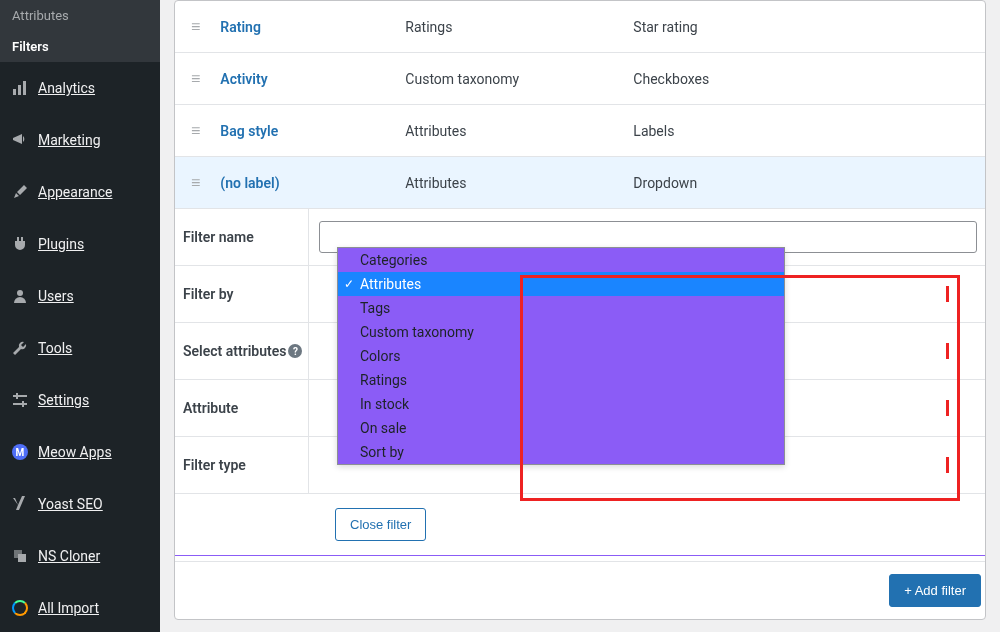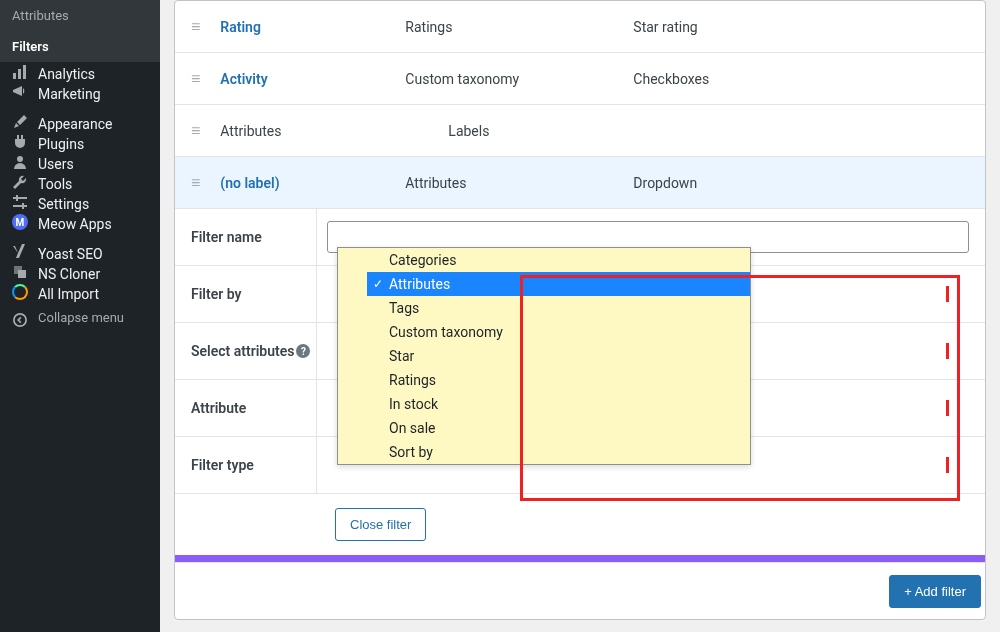--- a/index.html
+++ b/index.html
@@ -32,25 +32,26 @@
       color: #a7aaad;
       font-size: 13px;
       cursor: pointer;
     }
     .submenu-item.active {
       color: #fff;
       font-weight: 600;
     }
     .menu-item {
       display: flex;
-      align-items: flex-end;
-      padding: 0 10px;
+      align-items: center;
+      padding: 16px 10px;
       color: #f0f0f1;
       cursor: pointer;
       font-size: 14px;
+      text-decoration: underline;
     }
     .menu-icon {
       width: 20px;
       height: 20px;
       margin-right: 8px;
       display: inline-flex;
       align-items: center;
       justify-content: center;
       color: #a7aaad;
       font-size: 16px;
@@ -120,21 +121,21 @@
       color: #3c434a;
     }
     .col-display {
       color: #3c434a;
       margin-left: 48px;
     }
     .form-row {
       display: flex;
       align-items: center;
       border-bottom: 1px solid #e2e4e7;
-      padding: 0 16px;
+      padding: 0 8px;
       min-height: 56px;
       position: relative;
     }
     .form-label-cell {
       width: 125px;
       font-weight: 600;
       color: #3c434a;
       font-size: 14px;
       flex-shrink: 0;
       display: flex;
@@ -159,26 +160,25 @@
       height: 32px;
       border: 1px solid #8c8f94;
       border-radius: 3px;
       padding: 0 8px;
       font-size: 14px;
     }
     .dropdown {
       position: absolute;
       top: 38px;
       left: 162px;
-      width: 414px;
-      background: #fef9c3;
+      width: 448px;
+      background: #8b5cf6;
       border: 1px solid #8c8f94;
       z-index: 20;
       box-shadow: 0 2px 6px rgba(0,0,0,.15);
-      padding-left: 29px;
     }
     .dropdown-option {
       padding: 4px 22px;
       font-size: 14px;
       color: #1d2327;
       cursor: pointer;
       display:flex; align-items:center;
     }
     .dropdown-option.selected {
       background: #1a85ff;
@@ -227,21 +227,21 @@
       color: #2271b1;
     }
     .btn-primary {
       background: #2271b1;
       border: 1px solid #2271b1;
       color: #fff;
     }
     .close-row {
       padding: 14px 16px 14px 160px;
       display:flex;
-      border-bottom: 7px solid #8b5cf6;
+      border-bottom: 1px solid #8b5cf6;
     }
     .spacer-bottom { flex:1; }
     .form-container{position:relative;}
   </style>
 </head>
 <body>
 
 <div class="sidebar">
   <div class="submenu">
     <div class="submenu-item">Attributes</div>
@@ -363,20 +363,21 @@
       <span class="col-display">Star rating</span>
     </div>
     <div class="filter-row">
       <span class="row-handle">≡</span>
       <span class="col-label">Activity</span>
       <span class="col-type">Custom taxonomy</span>
       <span class="col-display">Checkboxes</span>
     </div>
     <div class="filter-row">
       <span class="row-handle">≡</span>
+      <span class="col-label">Bag style</span>
       <span class="col-type">Attributes</span>
       <span class="col-display">Labels</span>
     </div>
     <div class="filter-row selected">
       <span class="row-handle">≡</span>
       <span class="col-label">(no label)</span>
       <span class="col-type">Attributes</span>
       <span class="col-display">Dropdown</span>
     </div>
 
@@ -412,21 +413,21 @@
       </div>
 
       <div class="dropdown">
         <div class="dropdown-option">Categories</div>
         <div class="dropdown-option selected" style="position:relative">
           <span class="check-mark">✓</span>
           <span>Attributes</span>
         </div>
         <div class="dropdown-option">Tags</div>
         <div class="dropdown-option">Custom taxonomy</div>
-        <div class="dropdown-option">Star</div>
+        <div class="dropdown-option">Colors</div>
         <div class="dropdown-option">Ratings</div>
         <div class="dropdown-option">In stock</div>
         <div class="dropdown-option">On sale</div>
         <div class="dropdown-option">Sort by</div>
       </div>
     </div>
 
     <div class="close-row">
       <button class="btn btn-outline">Close filter</button>
     </div>

